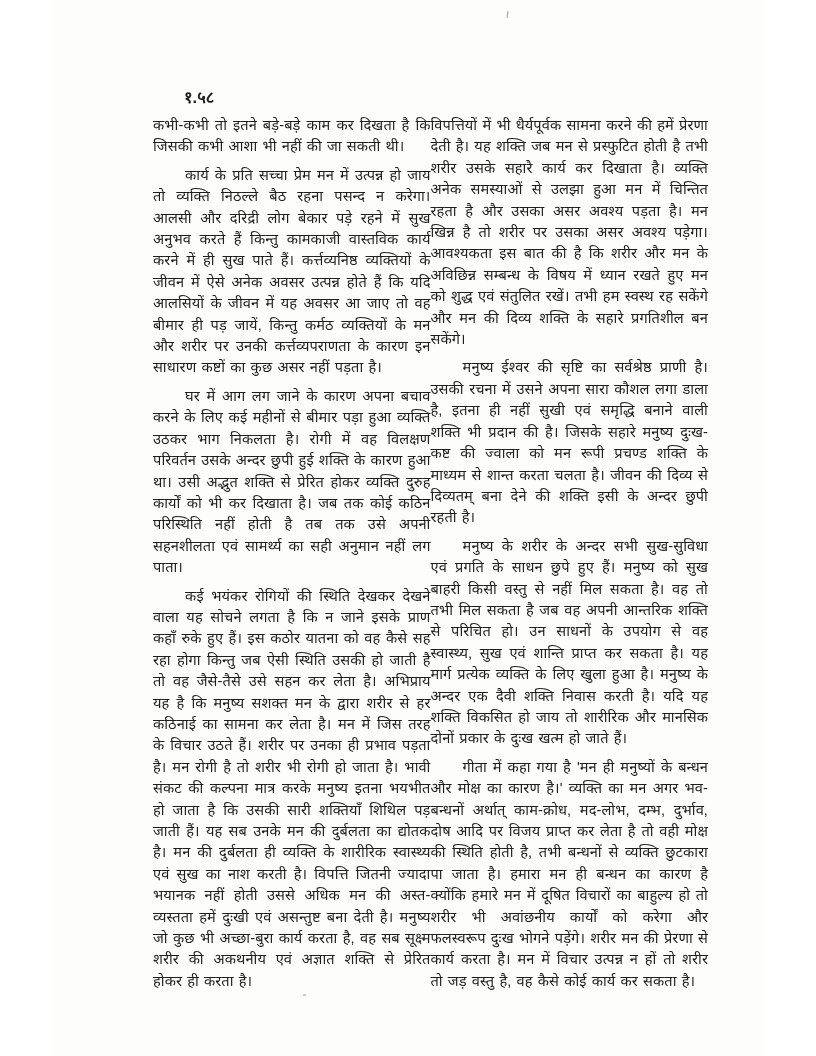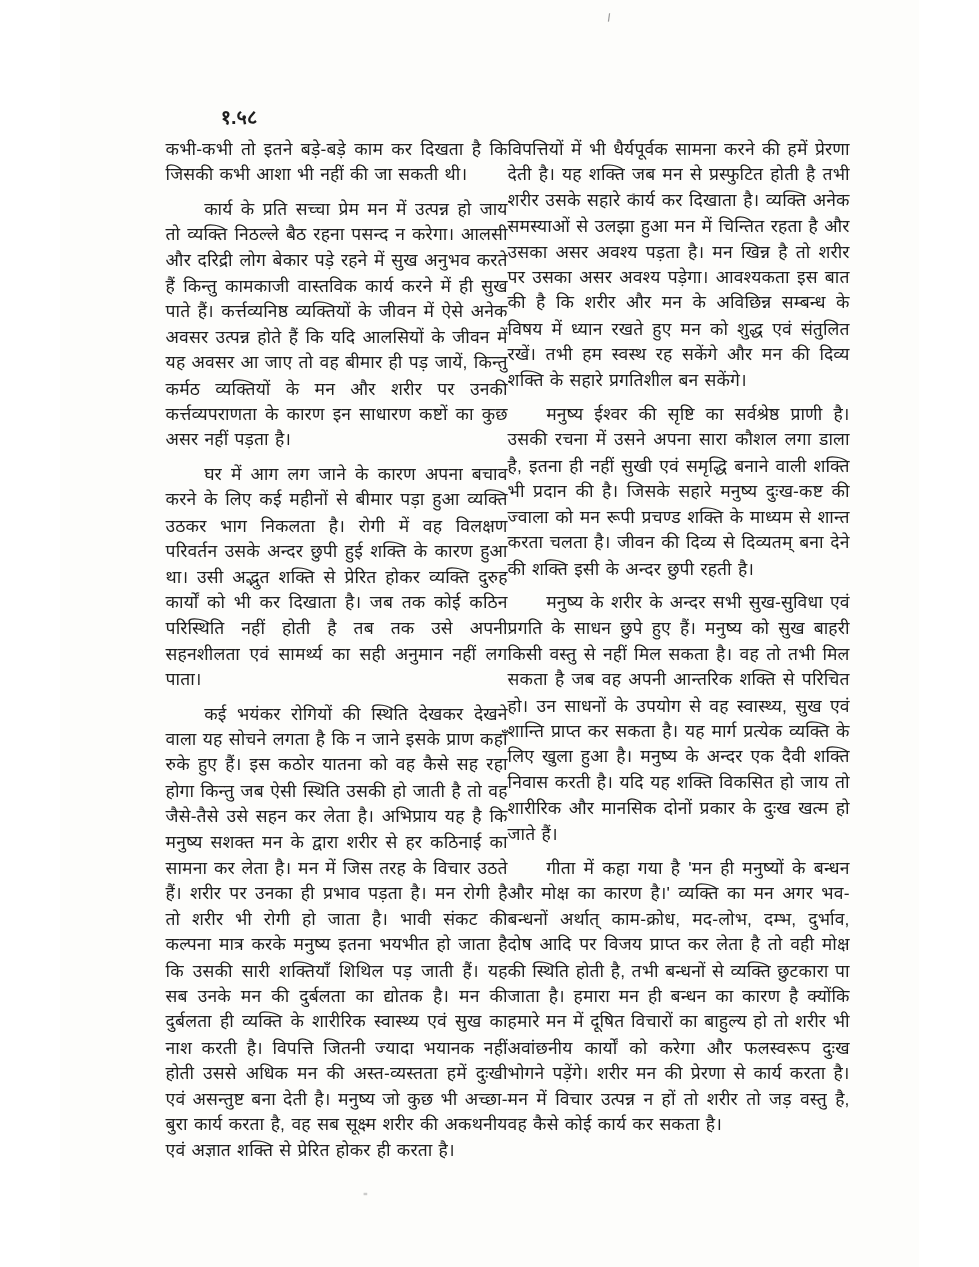--- a/index.html
+++ b/index.html
@@ -25,21 +25,21 @@
     display: flex;
     align-items: baseline;
     gap: 16px;
     font-size: 16.5px;
     font-weight: bold;
     white-space: nowrap;
   }
   .text-columns {
     position: absolute;
     top: 115px;
-    left: 88px;
+    left: 103px;
     right: 58px;
     display: flex;
     gap: 0;
   }
   .col {
     flex: 1 1 0;
     text-align: justify;
     font-size: 14.6px;
     line-height: 21.4px;
     letter-spacing: 0.1px;

